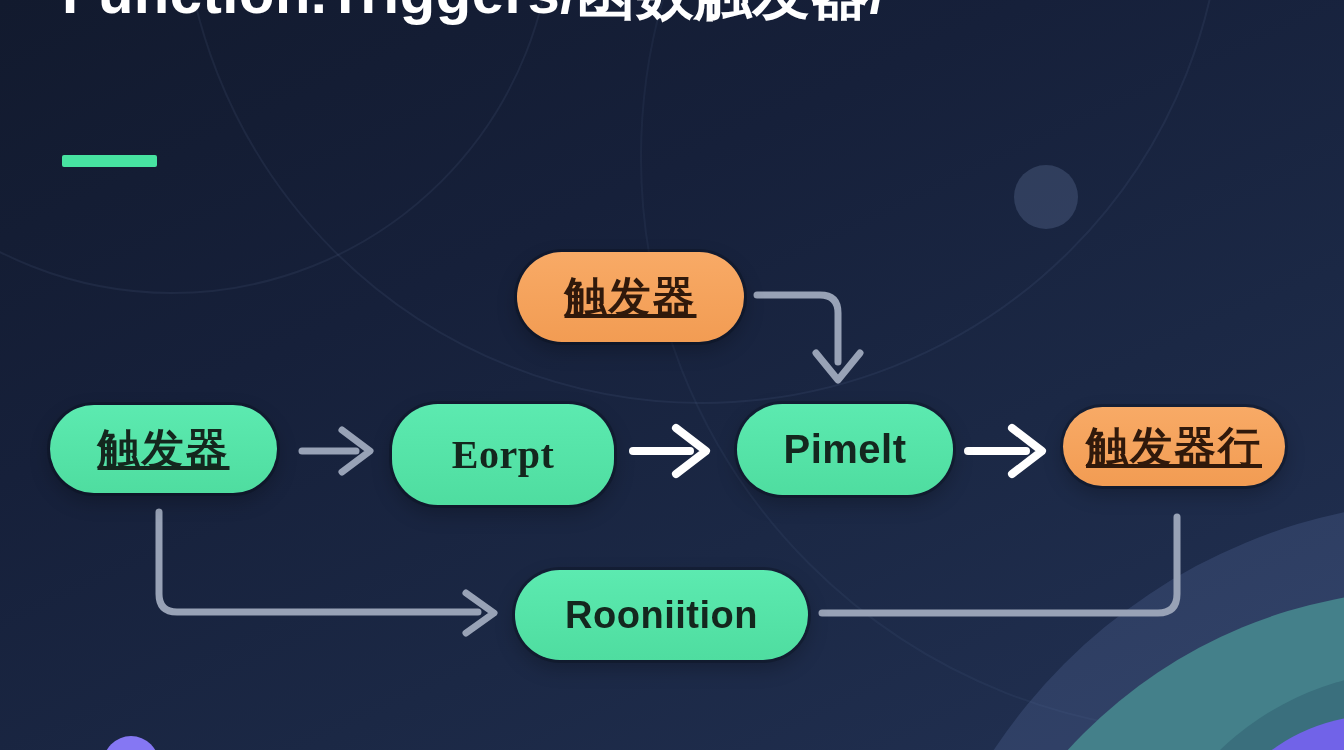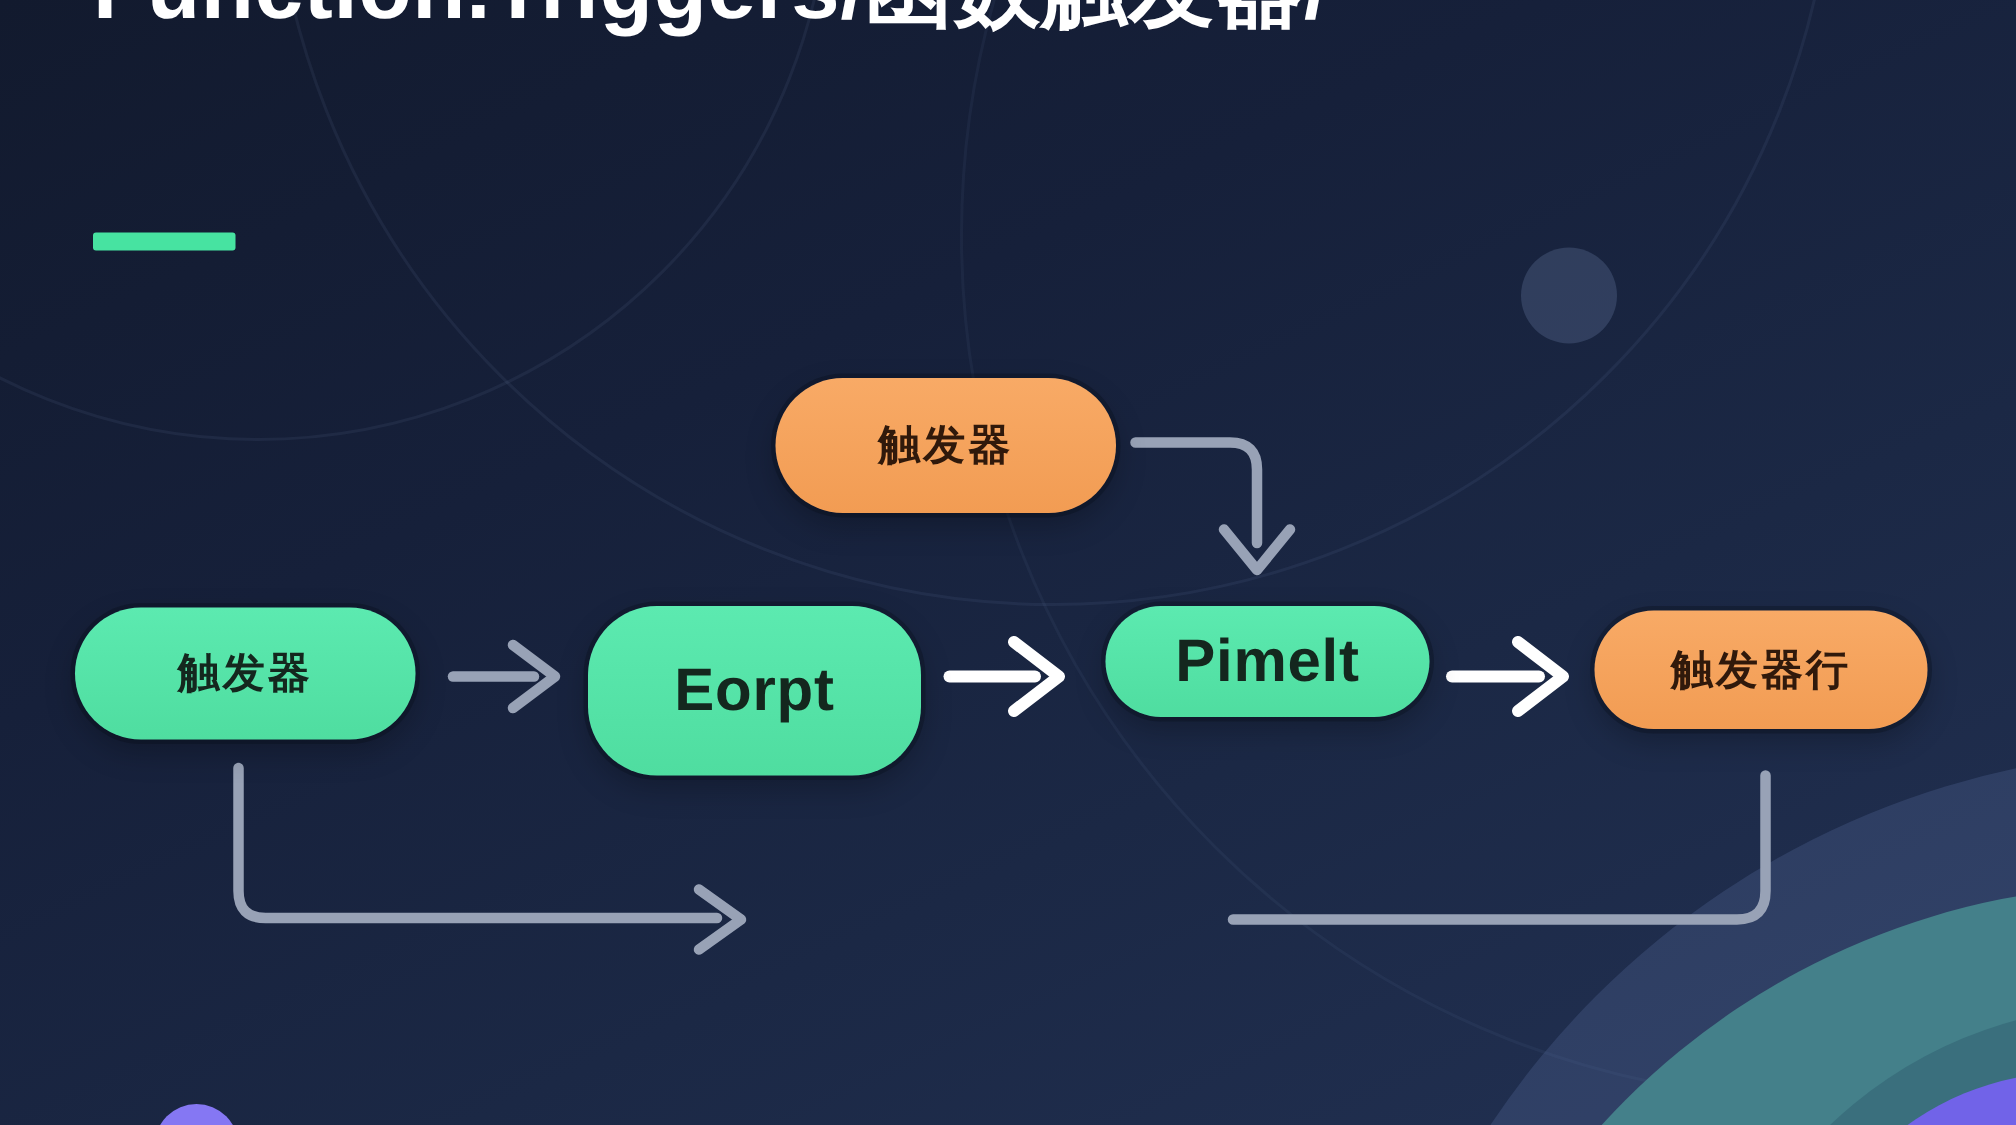--- a/index.html
+++ b/index.html
@@ -39,27 +39,27 @@
   }
 
   
   .node{
     position:absolute;display:flex;align-items:center;justify-content:center;
     border-radius:46px;font-weight:700;
     box-shadow:0 0 0 3px rgba(8,12,24,0.30), 0 8px 20px rgba(0,0,0,0.25);
   }
   .node.green{background:linear-gradient(180deg,#5ceab0 0%,#4fdda0 100%);color:#14271e;}
   .node.orange{background:linear-gradient(180deg,#f8aa66 0%,#f29c53 100%);color:#30190b;}
-  .cjk{font-size:28px;letter-spacing:2px;}
+  .cjk{font-size:42px;letter-spacing:2px;text-decoration:underline;}
   .latin{font-size:40px;font-weight:600;letter-spacing:0.5px;}
 
   .n-top    {left:517px;top:252px;width:227px;height:90px;}
   .n-left   {left:50px; top:405px;width:227px;height:88px;}
-  .n-eorpt  {left:392px;top:404px;width:222px;height:113px;}
-  .n-pimelt {left:737px;top:404px;width:216px;height:74px;}
+  .n-eorpt  {left:392px;top:404px;width:222px;height:101px;font-family:Liberation Serif, serif;}
+  .n-pimelt {left:737px;top:404px;width:216px;height:91px;}
   .n-right  {left:1063px;top:407px;width:222px;height:79px;}
   .n-bottom {left:515px;top:570px;width:293px;height:90px;}
 
   .connectors{position:absolute;left:0;top:0;}
 </style>
 </head>
 <body>
 
 <div class="canvas">
 
@@ -123,14 +123,17 @@
   </div>
 
   <div class="node green latin n-pimelt">
     <span>Pimelt</span>
   </div>
 
   <div class="node orange cjk n-right">
     <span>触发器行</span>
   </div>
 
+  <div class="node green latin n-bottom" style="font-size:38px;">
+    <span>Rooniition</span>
+  </div>
 
 </div>
 
 </body></html>

